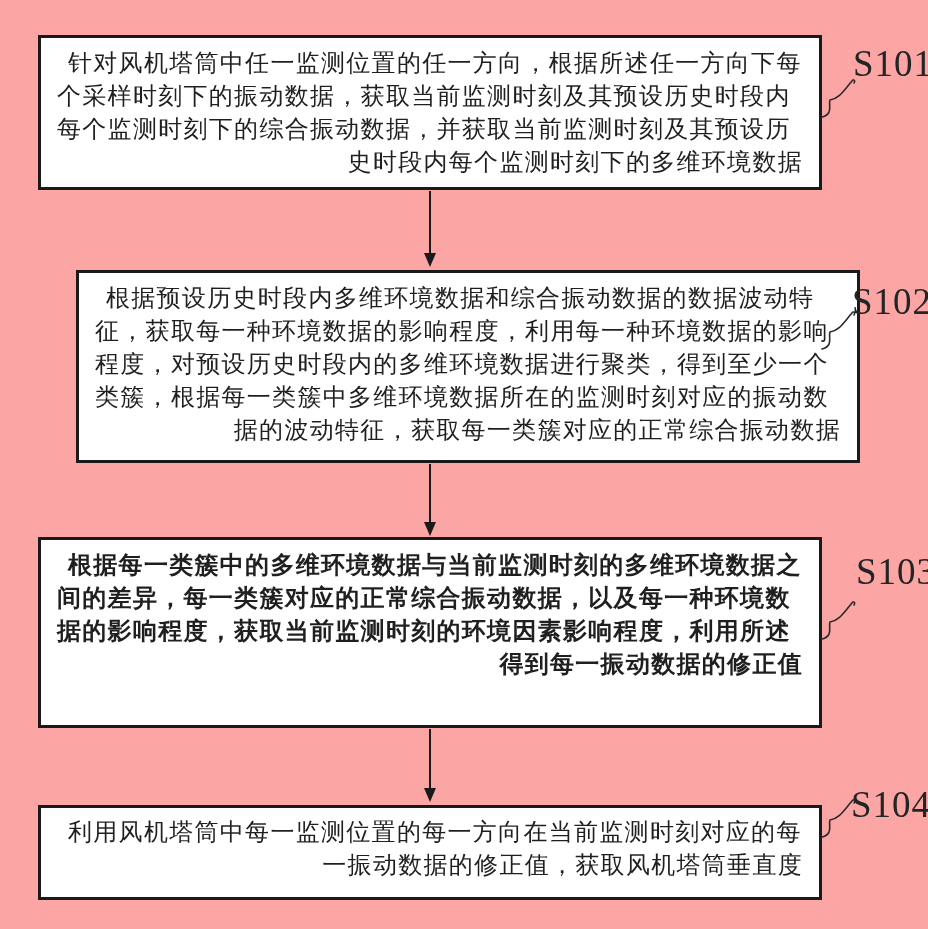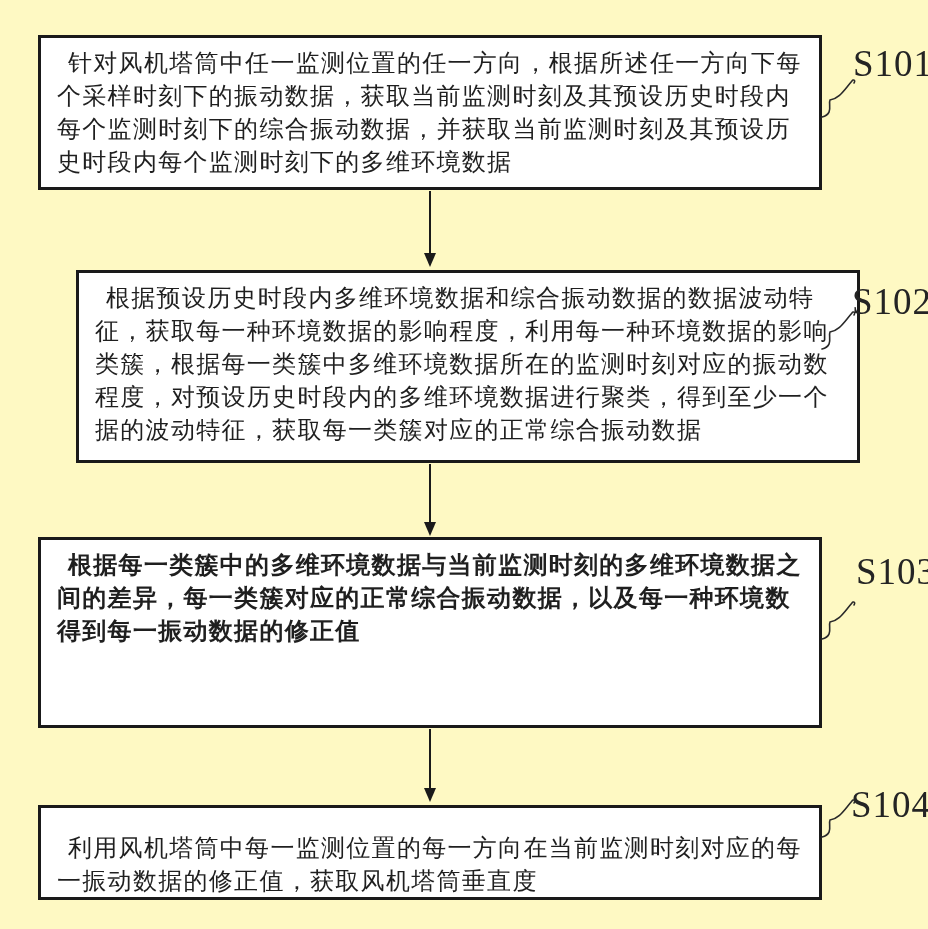--- a/index.html
+++ b/index.html
@@ -4,21 +4,21 @@
 <style>
   html, body {
     margin: 0;
     padding: 0;
     background: #ffffff;
   }
   .canvas {
     position: relative;
     width: 928px;
     height: 929px;
-    background: #fef9c3;
+    background: #fca5a5;
     font-family: "Liberation Serif", "DejaVu Serif", serif;
     color: #1a1a1a;
     overflow: hidden;
   }
   .flow-box {
     position: absolute;
     left: 38px;
     width: 784px;
     border: 3px solid #1a1a1a;
     box-sizing: border-box;
@@ -29,21 +29,21 @@
   }
   .tline {
     font-size: 24px;
     line-height: 33px;
     letter-spacing: 1.3px;
     white-space: nowrap;
     text-align: left;
     color: #1f1f1f;
   }
   .tline.first { text-indent: 11px; }
-  .tline.center { text-align: left; white-space: nowrap; }
+  .tline.center { text-align: right; white-space: nowrap; }
   .step-label {
     position: absolute;
     font-size: 37px;
     letter-spacing: 1px;
     color: #242424;
     font-family: Liberation Serif, serif;
   }
   .arrow-svg, .leader-svg {
     position: absolute;
     overflow: visible;
@@ -76,52 +76,53 @@
   </svg>
   <svg class="arrow-svg" style="left:423px; top:191px;" width="14" height="77">
     <line class="arrow-line" x1="7" y1="0" x2="7" y2="63"></line>
     <polygon class="arrow-head" points="1,62 13,62 7,76"></polygon>
   </svg>
 
   <div class="flow-box" style="top:270px; height:193px;margin-left:38px;">
     <div class="box-text">
       <div class="tline first">根据预设历史时段内多维环境数据和综合振动数据的数据波动特</div>
       <div class="tline">征，获取每一种环境数据的影响程度，利用每一种环境数据的影响</div>
+      <div class="tline">程度，对预设历史时段内的多维环境数据进行聚类，得到至少一个</div>
       <div class="tline">类簇，根据每一类簇中多维环境数据所在的监测时刻对应的振动数</div>
-      <div class="tline">程度，对预设历史时段内的多维环境数据进行聚类，得到至少一个</div>
       <div class="tline center">据的波动特征，获取每一类簇对应的正常综合振动数据</div>
     </div>
   </div>
   <div class="step-label" style="left:852px; top:280px;">S102</div>
   <svg class="leader-svg" style="left:818px; top:308px;" width="42" height="44">
     <path class="leader-path" d="M4,41 C16,38 10,28 12,24 C22,22 26,14 34,5 C35,3 38,4 36,7"></path>
   </svg>
   <svg class="arrow-svg" style="left:423px; top:464px;" width="14" height="73">
     <line class="arrow-line" x1="7" y1="0" x2="7" y2="59"></line>
     <polygon class="arrow-head" points="1,58 13,58 7,72"></polygon>
   </svg>
 
   <div class="flow-box" style="top:537px; height:191px;font-weight:bold;">
     <div class="box-text">
       <div class="tline first">根据每一类簇中的多维环境数据与当前监测时刻的多维环境数据之</div>
       <div class="tline">间的差异，每一类簇对应的正常综合振动数据，以及每一种环境数</div>
+      <div class="tline">据的影响程度，获取当前监测时刻的环境因素影响程度，利用所述</div>
       <div class="tline center">得到每一振动数据的修正值</div>
     </div>
   </div>
   <div class="step-label" style="left:856px; top:550px;">S103</div>
   <svg class="leader-svg" style="left:818px; top:598px;" width="42" height="44">
     <path class="leader-path" d="M4,41 C16,38 10,28 12,24 C22,22 26,14 34,5 C35,3 38,4 36,7"></path>
   </svg>
   <svg class="arrow-svg" style="left:423px; top:729px;" width="14" height="74">
     <line class="arrow-line" x1="7" y1="0" x2="7" y2="60"></line>
     <polygon class="arrow-head" points="1,59 13,59 7,73"></polygon>
   </svg>
 
   <div class="flow-box" style="top:805px; height:95px;">
-    <div class="box-text" style="padding-top:24px;">
+    <div class="box-text" style="padding-top:8px;">
       <div class="tline first">利用风机塔筒中每一监测位置的每一方向在当前监测时刻对应的每</div>
       <div class="tline center">一振动数据的修正值，获取风机塔筒垂直度</div>
     </div>
   </div>
   <div class="step-label" style="left:851px; top:765px;margin-top:18px;">S104</div>
   <svg class="leader-svg" style="left:818px; top:796px;" width="42" height="44">
     <path class="leader-path" d="M4,41 C16,38 10,28 12,24 C22,22 26,14 34,5 C35,3 38,4 36,7"></path>
   </svg>
 
 </div>

